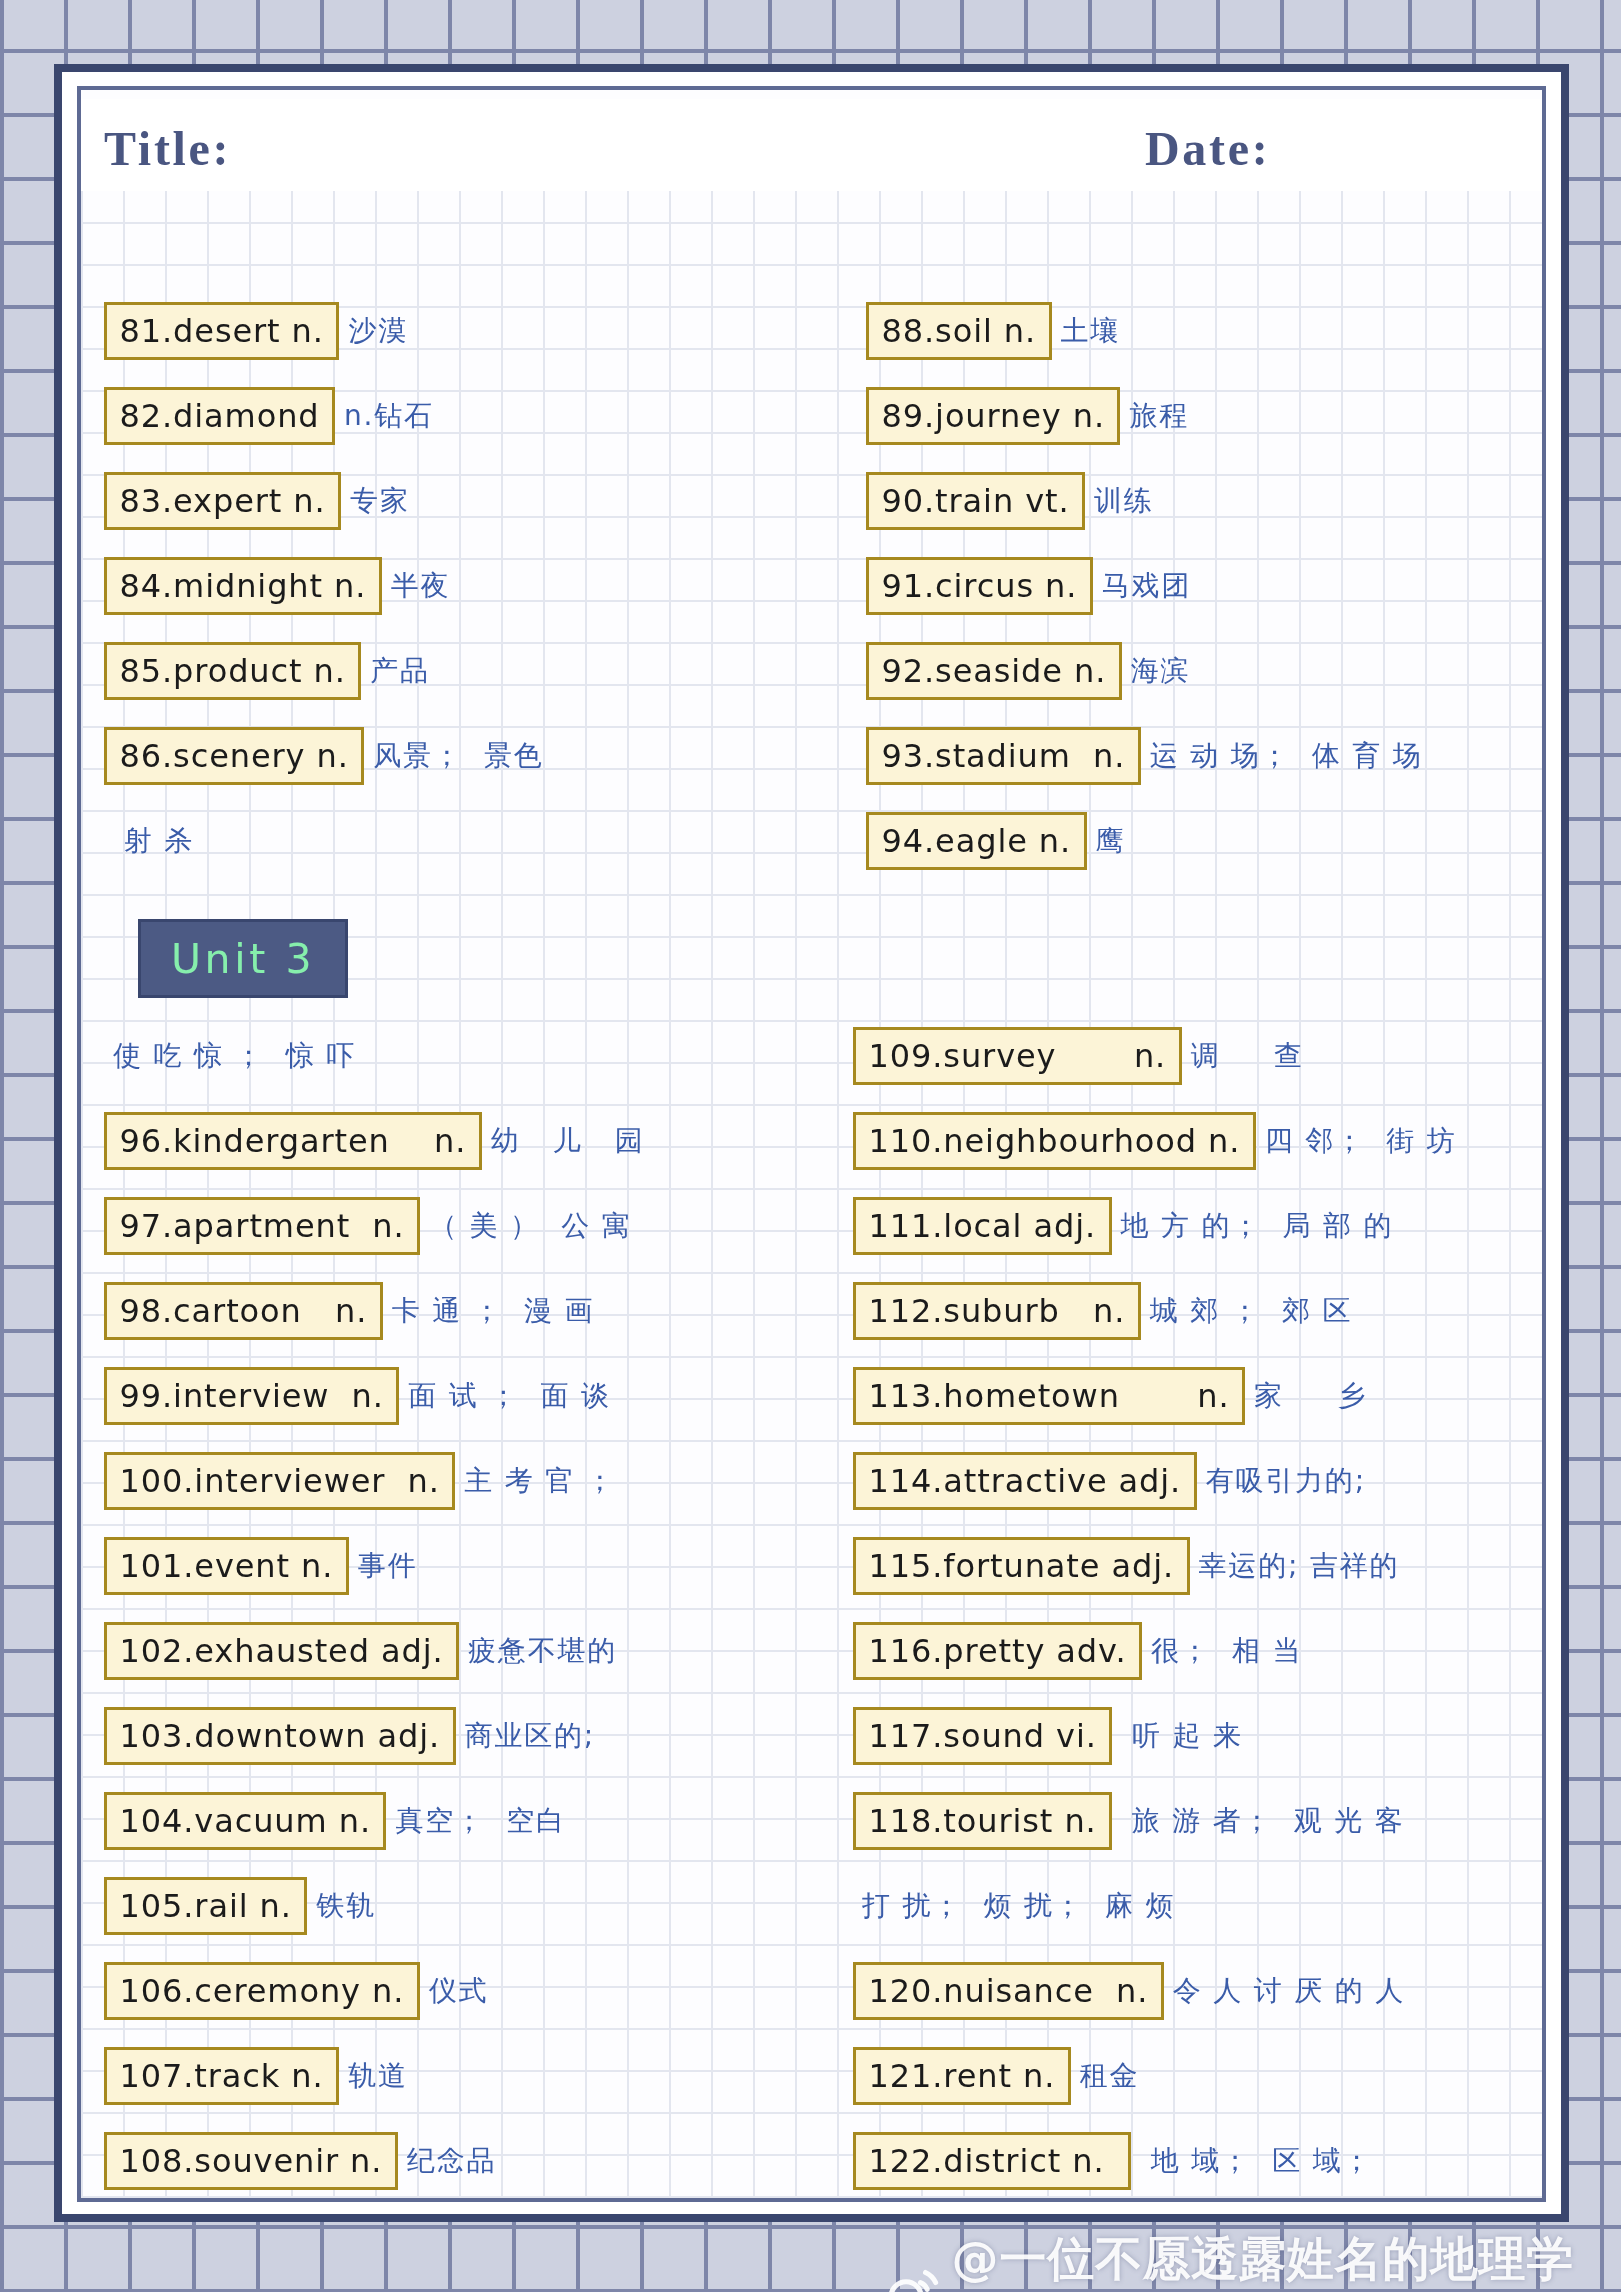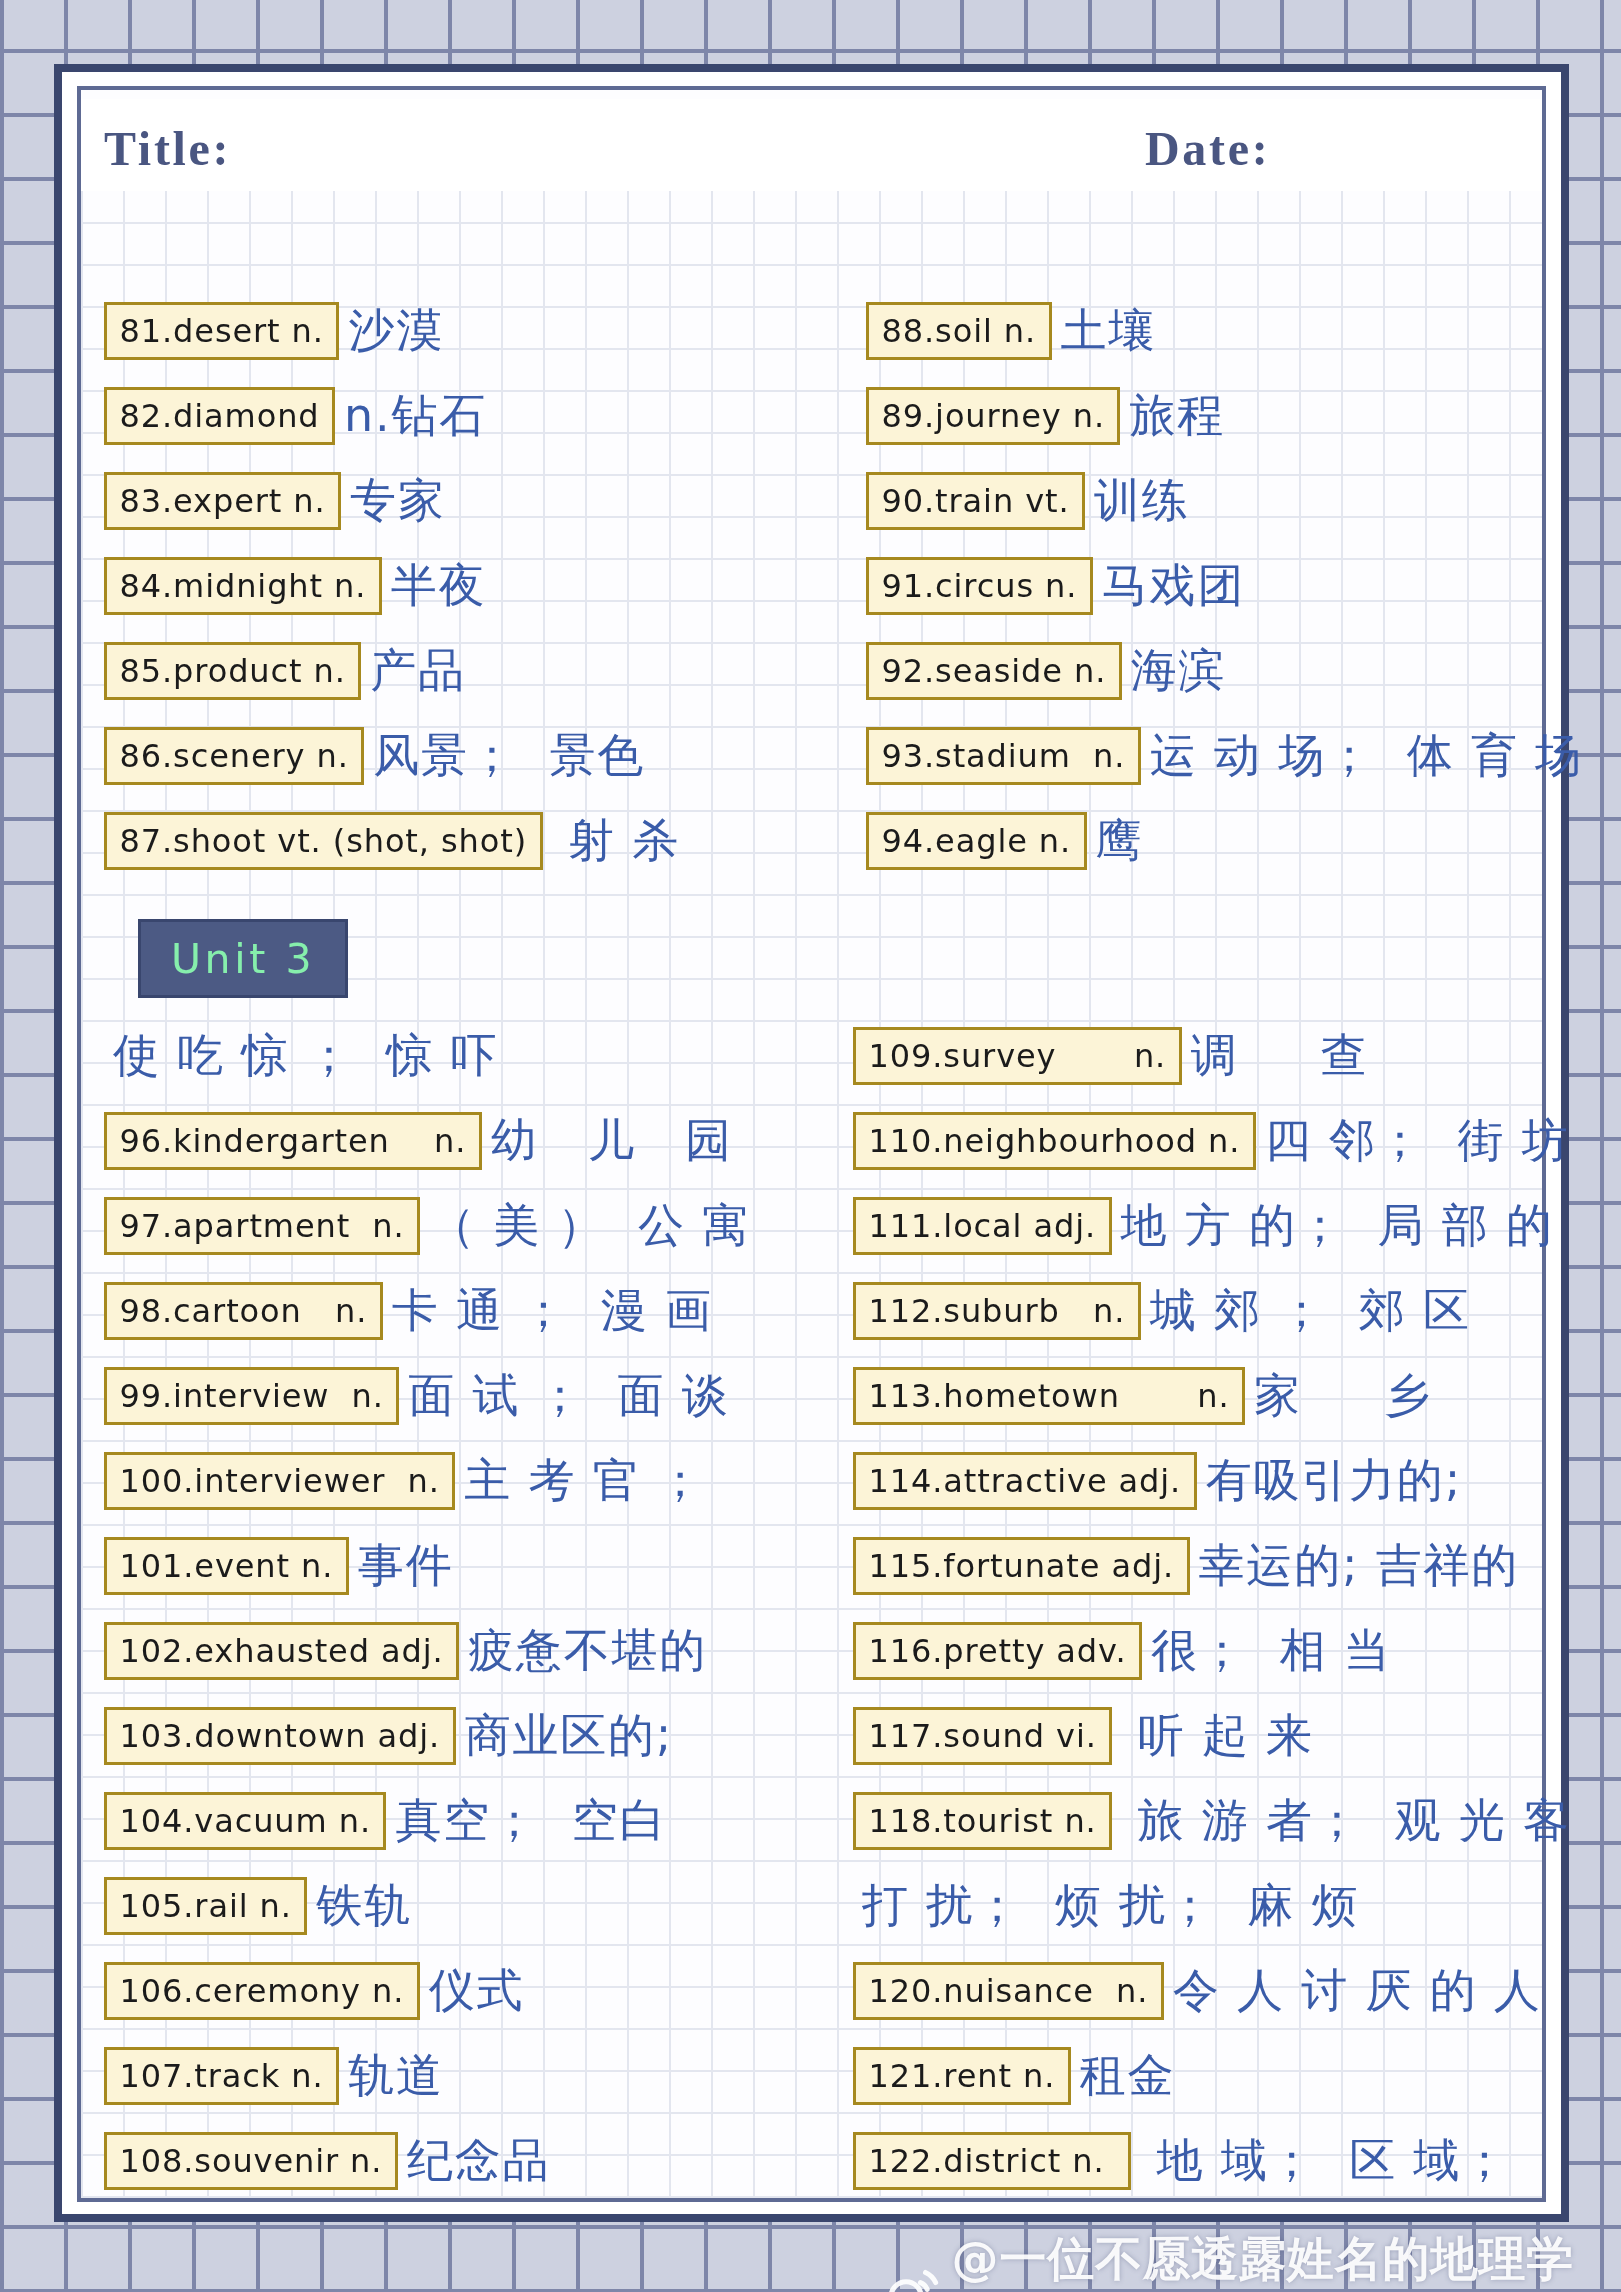--- a/index.html
+++ b/index.html
@@ -43,21 +43,21 @@
   .col-unit-left{left:23px;top:822px;width:745px;}
   .col-unit-right{left:772px;top:822px;width:702px;}
   .row{height:85px;display:flex;align-items:center;}
   .box{
     display:inline-block;white-space:pre;
     background:#fcf4d7;border:3.6px solid #a6891f;border-radius:0;
     padding:7.2px 12.5px;font-size:32px;letter-spacing:0.9px;color:#1b1b1b;
   }
   .trans{
     white-space:pre;margin-left:9px;
-    font-size:46px;letter-spacing:1.8px;color:#3a5ca9;font-weight:500;
+    font-size:28px;letter-spacing:1.8px;color:#3a5ca9;font-weight:500;
   }
   .unit-badge{
     position:absolute;left:57px;top:728px;
     background:#4c5a84;border:3.6px solid #39466e;
     color:#86efac;font-size:41px;letter-spacing:3.6px;
     padding:12.5px 30px;font-weight:500;
   }
   .watermark{
     position:absolute;left:885px;top:2228px;
     display:flex;align-items:center;gap:12.5px;
@@ -104,21 +104,20 @@
     <span class="box">85.product n.</span>
     <span class="trans">产品</span>
   </div>
 
   <div class="row">
     <span class="box">86.scenery n.</span>
     <span class="trans">风景；  景色</span>
   </div>
 
   <div class="row">
-    <span class="box">87.shoot vt. (shot, shot)</span>
     <span class="trans"> 射 杀</span>
   </div>
 </div>
       <div class="vcol col-top-right" id="col-top-right">
   <div class="row">
     <span class="box">88.soil n.</span>
     <span class="trans">土壤</span>
   </div>
 
   <div class="row">

